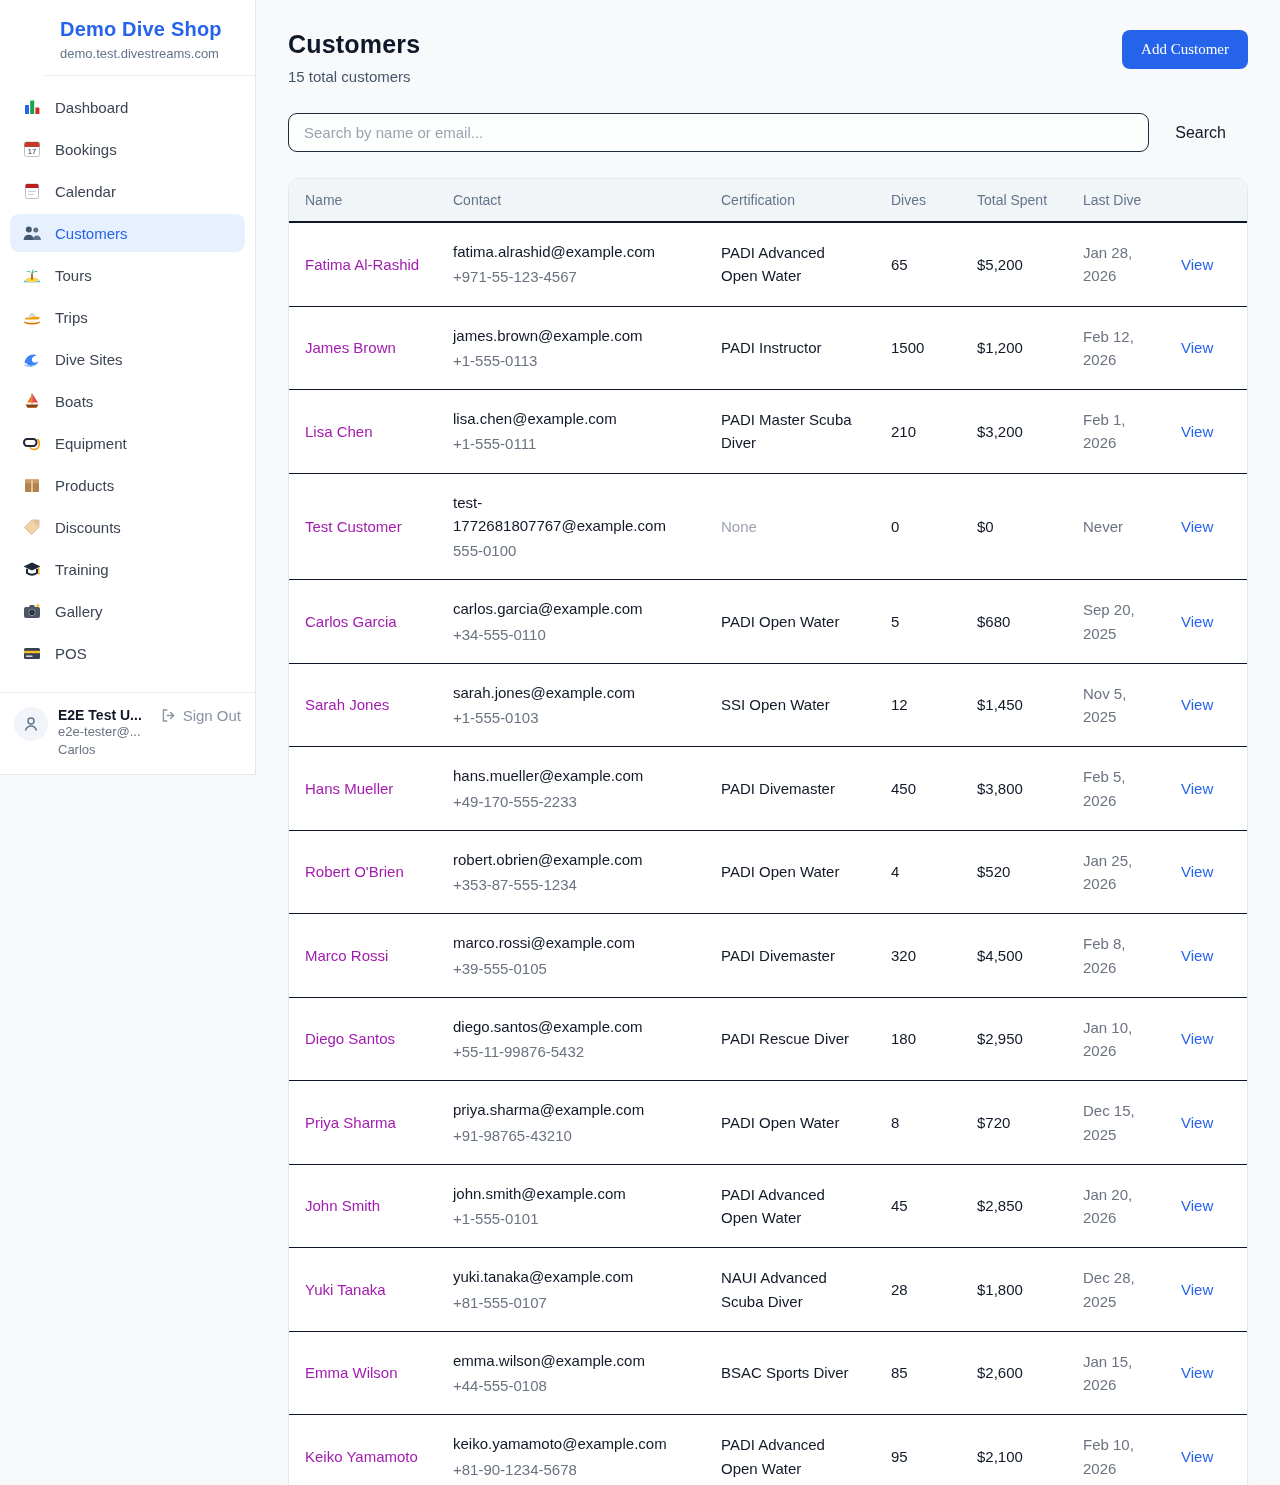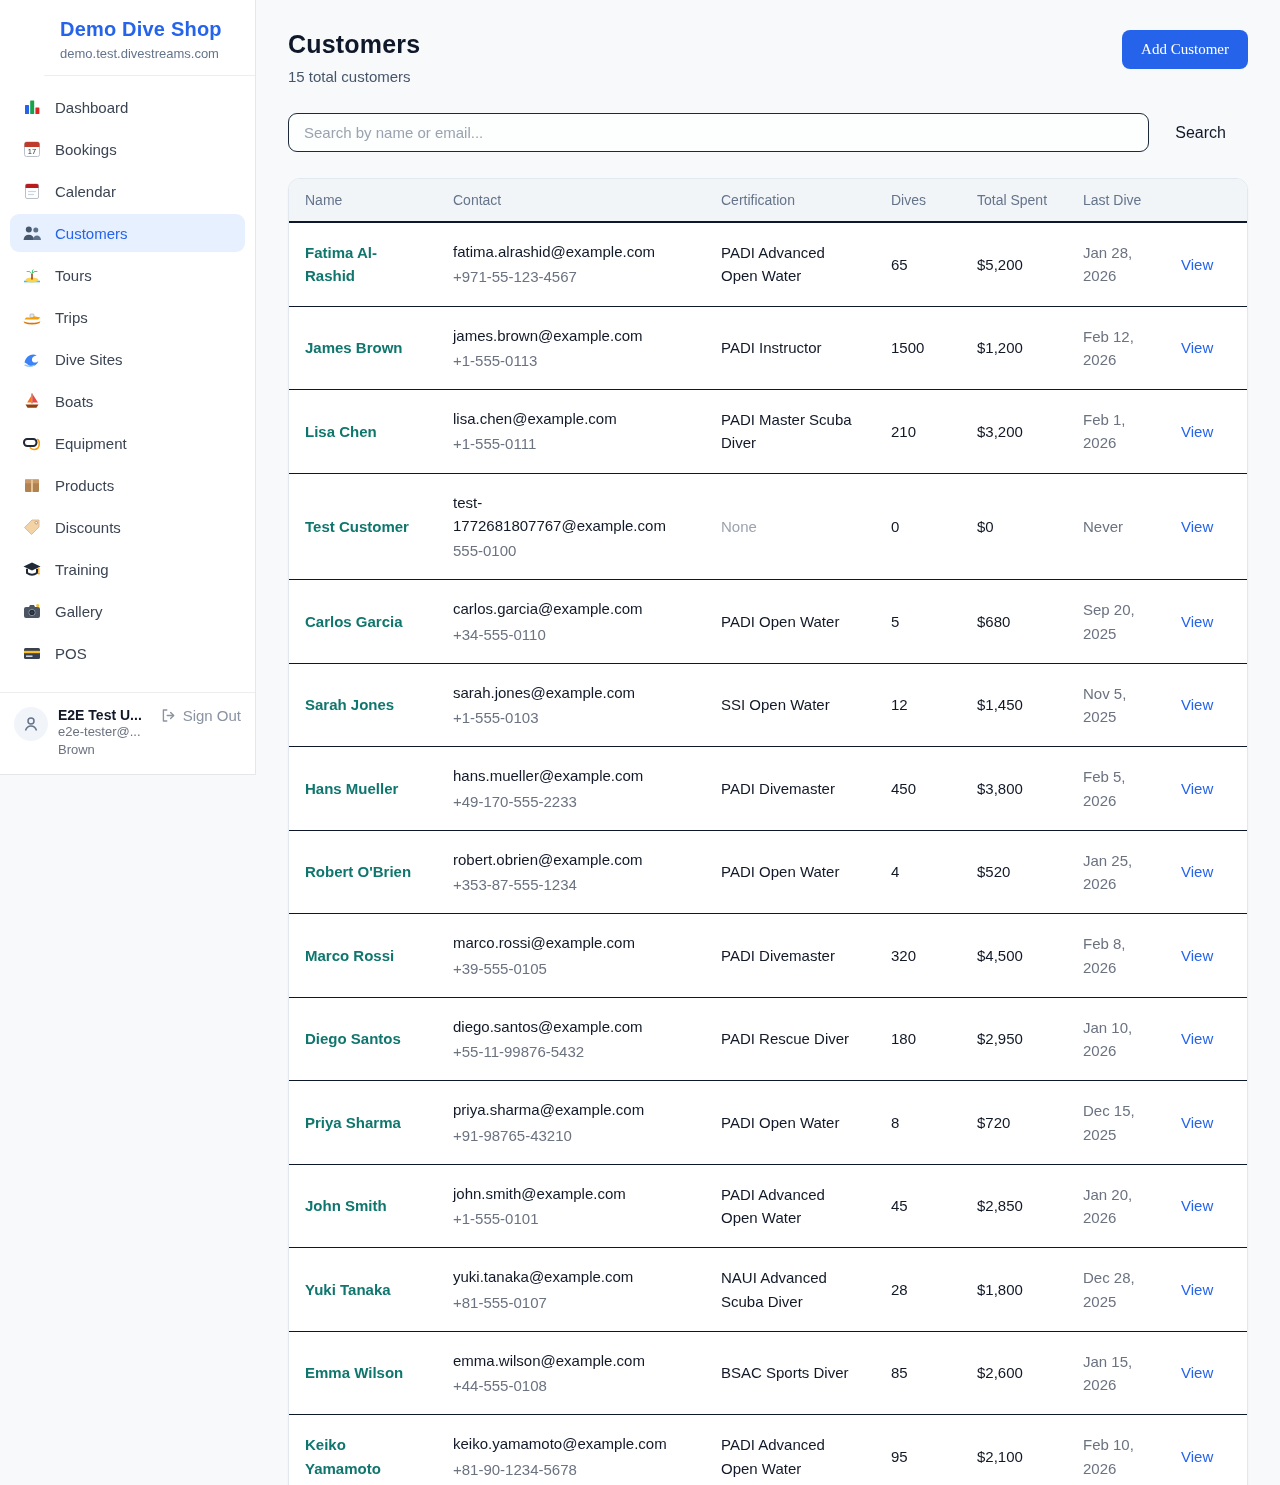--- a/index.html
+++ b/index.html
@@ -74,21 +74,21 @@
   }
   table { width:100%; border-collapse:collapse; }
   thead tr { background:#f2f5f8; }
   th {
     text-align:left; font-size:14px; font-weight:500; color:#64748b;
     padding:13px 16px; border-bottom:2px solid #0f172a; vertical-align:middle;
   }
   tbody tr { border-bottom:1px solid #0f172a; }
   tbody tr:last-child { border-bottom:none; }
   td { padding:17px 16px; font-size:15px; vertical-align:middle; line-height:1.55; }
-  .td-name a { color:#0f766e; font-weight:700; text-decoration:none; cursor:pointer; }
+  .td-name a { color:#a21caf; font-weight:400; text-decoration:none; cursor:pointer; }
   .td-contact .email { color:#111827; word-break:break-word; }
   .td-contact .phone { color:#6b7280; margin-top:2px; }
   .td-cert { color:#111827; }
   .td-cert.muted { color:#9ca3af; }
   .td-dives, .td-spent { color:#111827; }
   .td-last { color:#6b7280; }
   .td-action a { color:#2563eb; text-decoration:none; cursor:pointer; }
 </style>
 </head>
 <body>
@@ -268,21 +268,21 @@
     <div class="user-section">
       <div class="avatar">
         <svg viewBox="0 0 20 20" fill="none" stroke="#64748b" stroke-width="1.5">
             <circle cx="10" cy="7" r="3"></circle>
             <path d="M4.5 16.5c1-3 3-4.5 5.5-4.5s4.5 1.5 5.5 4.5"></path>
           </svg>
       </div>
       <div class="user-meta">
         <div class="user-name">E2E Test U...</div>
         <div class="user-email">e2e-tester@...</div>
-        <div class="user-role">Brown</div>
+        <div class="user-role">Carlos</div>
       </div>
       <button class="signout">
         <svg viewBox="0 0 20 20" fill="none" stroke="#8a93a1" stroke-width="1.6" stroke-linecap="round" stroke-linejoin="round">
             <path d="M8 3.5H4v13h4"></path>
             <path d="M12.5 6.5l3.5 3.5-3.5 3.5"></path>
             <path d="M16 10H8.5"></path>
           </svg>
         <span>Sign Out</span>
       </button>
     </div>

